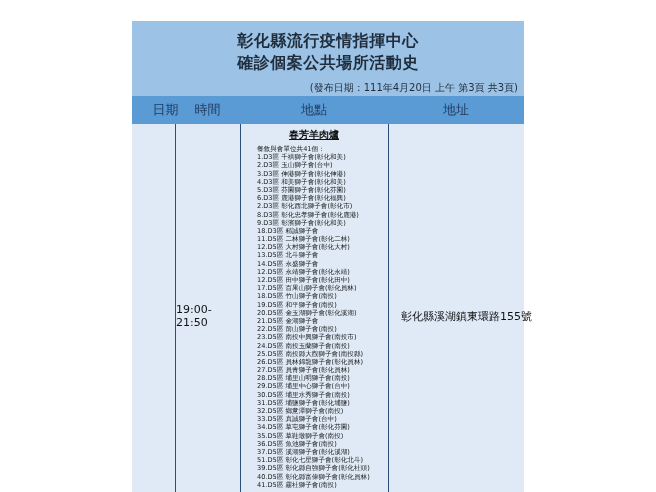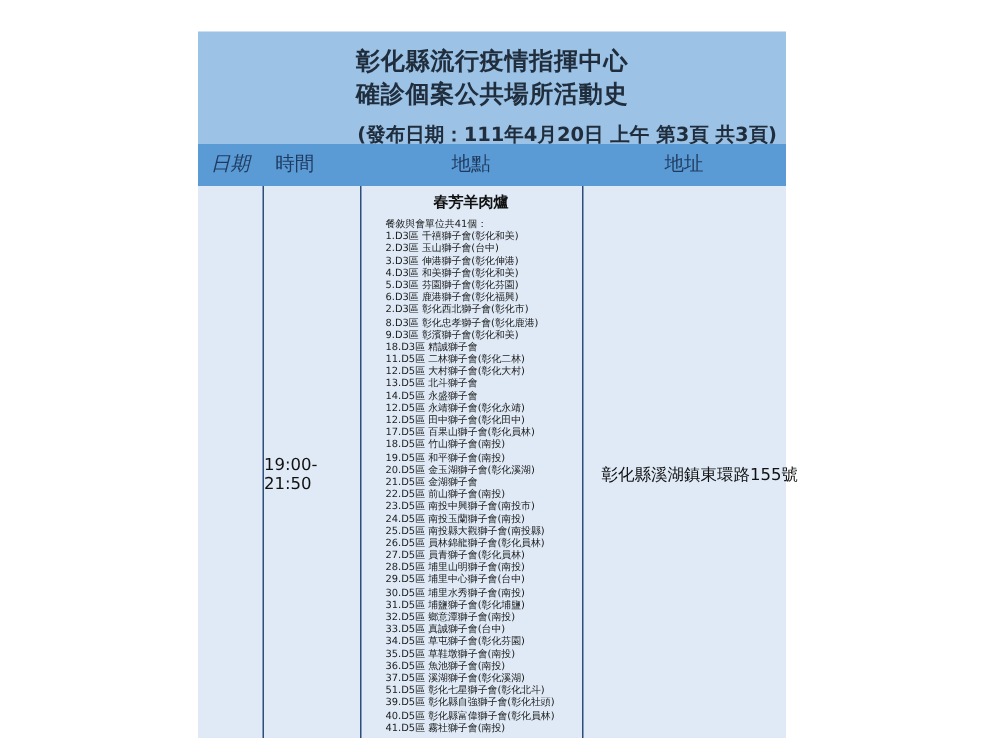--- a/index.html
+++ b/index.html
@@ -4,45 +4,45 @@
 <style>
   html, body { margin: 0; padding: 0; background: #ffffff; }
   body { width: 656px; height: 492px; position: relative; overflow: hidden;
          font-family: "DejaVu Sans", "Liberation Sans", sans-serif; }
   .doc { position: absolute; left: 132px; top: 5px; width: 448px; height: 487px; margin-top: 16px; }
   .title-band { position: absolute; left: 0; top: 0; width: 392px; height: 75px; background: #9cc2e5; }
   .title-line { position: absolute; left: 0; width: 392px; text-align: center; font-size: 16px;
                 font-weight: bold; color: #1f2d3d; letter-spacing: 0.5px; }
   .t1 { top: 10px; }
   .t2 { top: 32px; }
-  .pubdate { position: absolute; right: 6px; top: 60px; font-size: 13px; color: #1f2d3d; font-weight: bold; }
+  .pubdate { position: absolute; right: 6px; top: 60px; font-size: 10px; color: #1f2d3d; font-weight: normal; }
   .header { position: absolute; left: 0; top: 75px; width: 392px; height: 28px; background: #5b9bd5; }
   .hcell { position: absolute; top: 0; height: 28px; line-height: 28px; text-align: center;
            font-size: 13px; color: #1f3a5f; }
   .body { position: absolute; left: 0; top: 103px; width: 392px; height: 384px; background: #dfeaf6; }
   .vline { position: absolute; top: 0; width: 1px; height: 384px; background: #2b4f7a; }
   .cell { position: absolute; top: 0; height: 384px; display: flex; align-items: center; justify-content: center;
           font-size: 11px; color: #111; }
-  .place-name { position: absolute; left: 108px; width: 148px; top: 4px; text-align: center; font-size: 10px; font-weight: bold; color: #111; }
+  .place-name { position: absolute; left: 108px; width: 148px; top: 4px; text-align: center; font-size: 10px; font-weight: bold; color: #111; text-decoration: underline; }
   .place-list { position: absolute; left: 125px; top: 21px; font-size: 6.6px; line-height: 8.2px; color: #1a1a1a; white-space: nowrap; }
   .place-list div { height: 8.2px; }
 </style>
 </head>
 <body>
 
 <div class="doc">
   <div class="title-band">
     <div class="title-line t1">彰化縣流行疫情指揮中心</div>
     <div class="title-line t2">確診個案公共場所活動史</div>
     <div class="pubdate">(發布日期：111年4月20日 上午 第3頁 共3頁)</div>
   </div>
 
   <div class="header">
-    <div class="hcell" style="left:0;width:43px;font-style:italic;">日期</div>
-    <div class="hcell" style="left:32px;width:65px;">時間</div>
+    <div class="hcell" style="left:12px;width:43px;">日期</div>
+    <div class="hcell" style="left:43px;width:65px;font-family:Liberation Serif, serif;">時間</div>
     <div class="hcell" style="left:108px;width:148px;">地點</div>
     <div class="hcell" style="left:256px;width:136px;">地址</div>
   </div>
 
   <div class="body">
     <div class="vline" style="left:43px;"></div>
     <div class="vline" style="left:108px;"></div>
     <div class="vline" style="left:256px;"></div>
 
     <div class="cell" style="left:44px;width:64px;">

